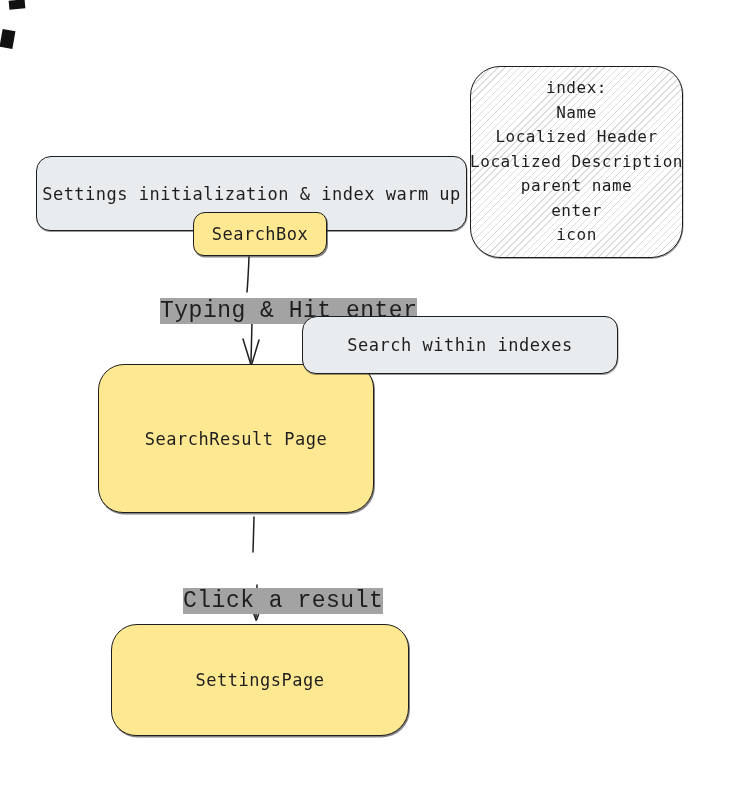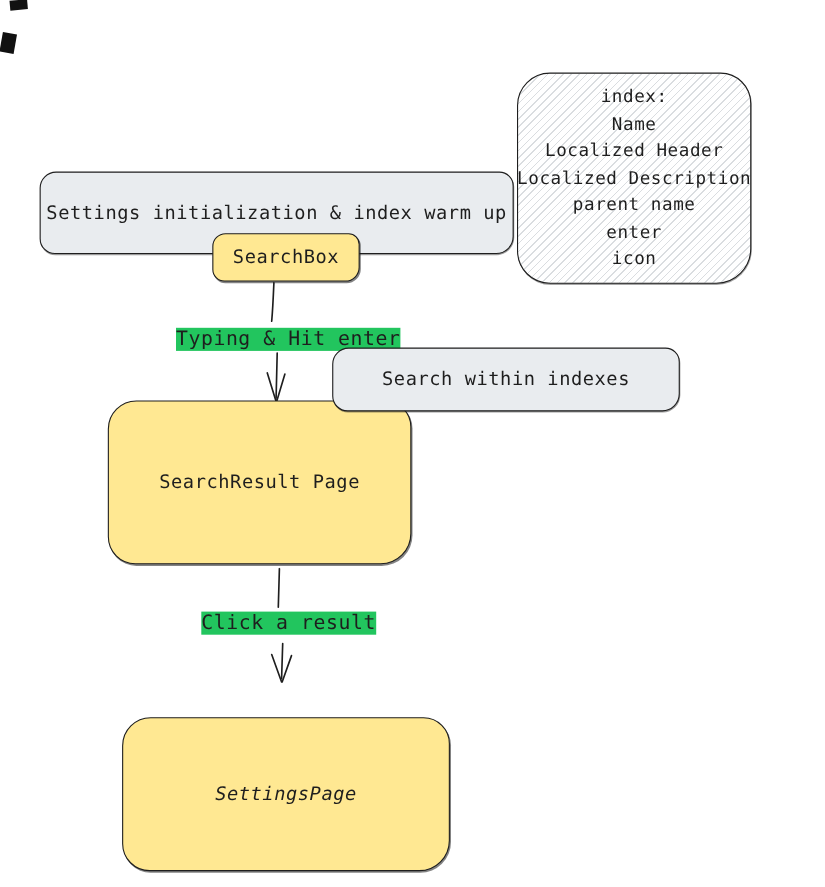--- a/index.html
+++ b/index.html
@@ -48,33 +48,34 @@
     line-height: 24.5px;
     box-shadow: 0.5px 1px 0 0 rgba(30,30,30,0.4);
   }
 
   #settings-init { left: 36px;  top: 108px; width: 431px; height: 75px;  z-index: 1; margin-top: 48px; }
   #index-note    { left: 470px; top: 66px;  width: 213px; height: 192px; z-index: 2; }
   #search-box    { left: 193px; top: 212px; width: 134px; height: 44px;
                    border-radius: 12px 10px 13px 11px; z-index: 2; }
   #search-within { left: 302px; top: 316px; width: 316px; height: 58px;  z-index: 3; }
   #search-result { left: 98px;  top: 364px; width: 276px; height: 149px; z-index: 2; }
-  #settings-page { left: 111px; top: 652px; width: 298px; height: 140px; z-index: 2; font-style: italic; }
+  #settings-page { left: 111px; top: 624px; width: 298px; height: 112px; z-index: 2; }
   #expand-nav    { left: 385px; top: 714px; width: 303px; height: 58px;  z-index: 3; }
 
   .edge-label {
     position: absolute;
-    font-size: 18px;
+    font-size: 23px;
     letter-spacing: 0.5px;
     white-space: nowrap;
-    background: #22c55e;
+    background: #a3a3a3;
     z-index: 2;
+    font-family: Liberation Mono, monospace;
   }
   #typing-label { left: 160px; top: 298px; }
-  #click-label  { left: 183px; top: 556px; }
+  #click-label  { left: 183px; top: 588px; }
 
   svg.edges { position: absolute; inset: 0; z-index: 1; pointer-events: none; }
   .edge { fill: none; stroke: var(--stroke); stroke-width: 1.5; stroke-linecap: round; }
 
   .artifact { position: absolute; background: var(--artifact); z-index: 5; }
   #artifact-mark-1 { left: 9px; top: 0;    width: 16px; height: 9px;  transform: rotate(-5deg); }
   #artifact-mark-2 { left: 1px; top: 30px; width: 13px; height: 18px; transform: rotate(10deg); }
 </style>
 </head>
 <body style="--yellow-fill: #ffe892; --gray-fill: #e9ecef; --stroke: #1e1e1e; --hatch-line: #dadde0; --artifact: #111111;">

